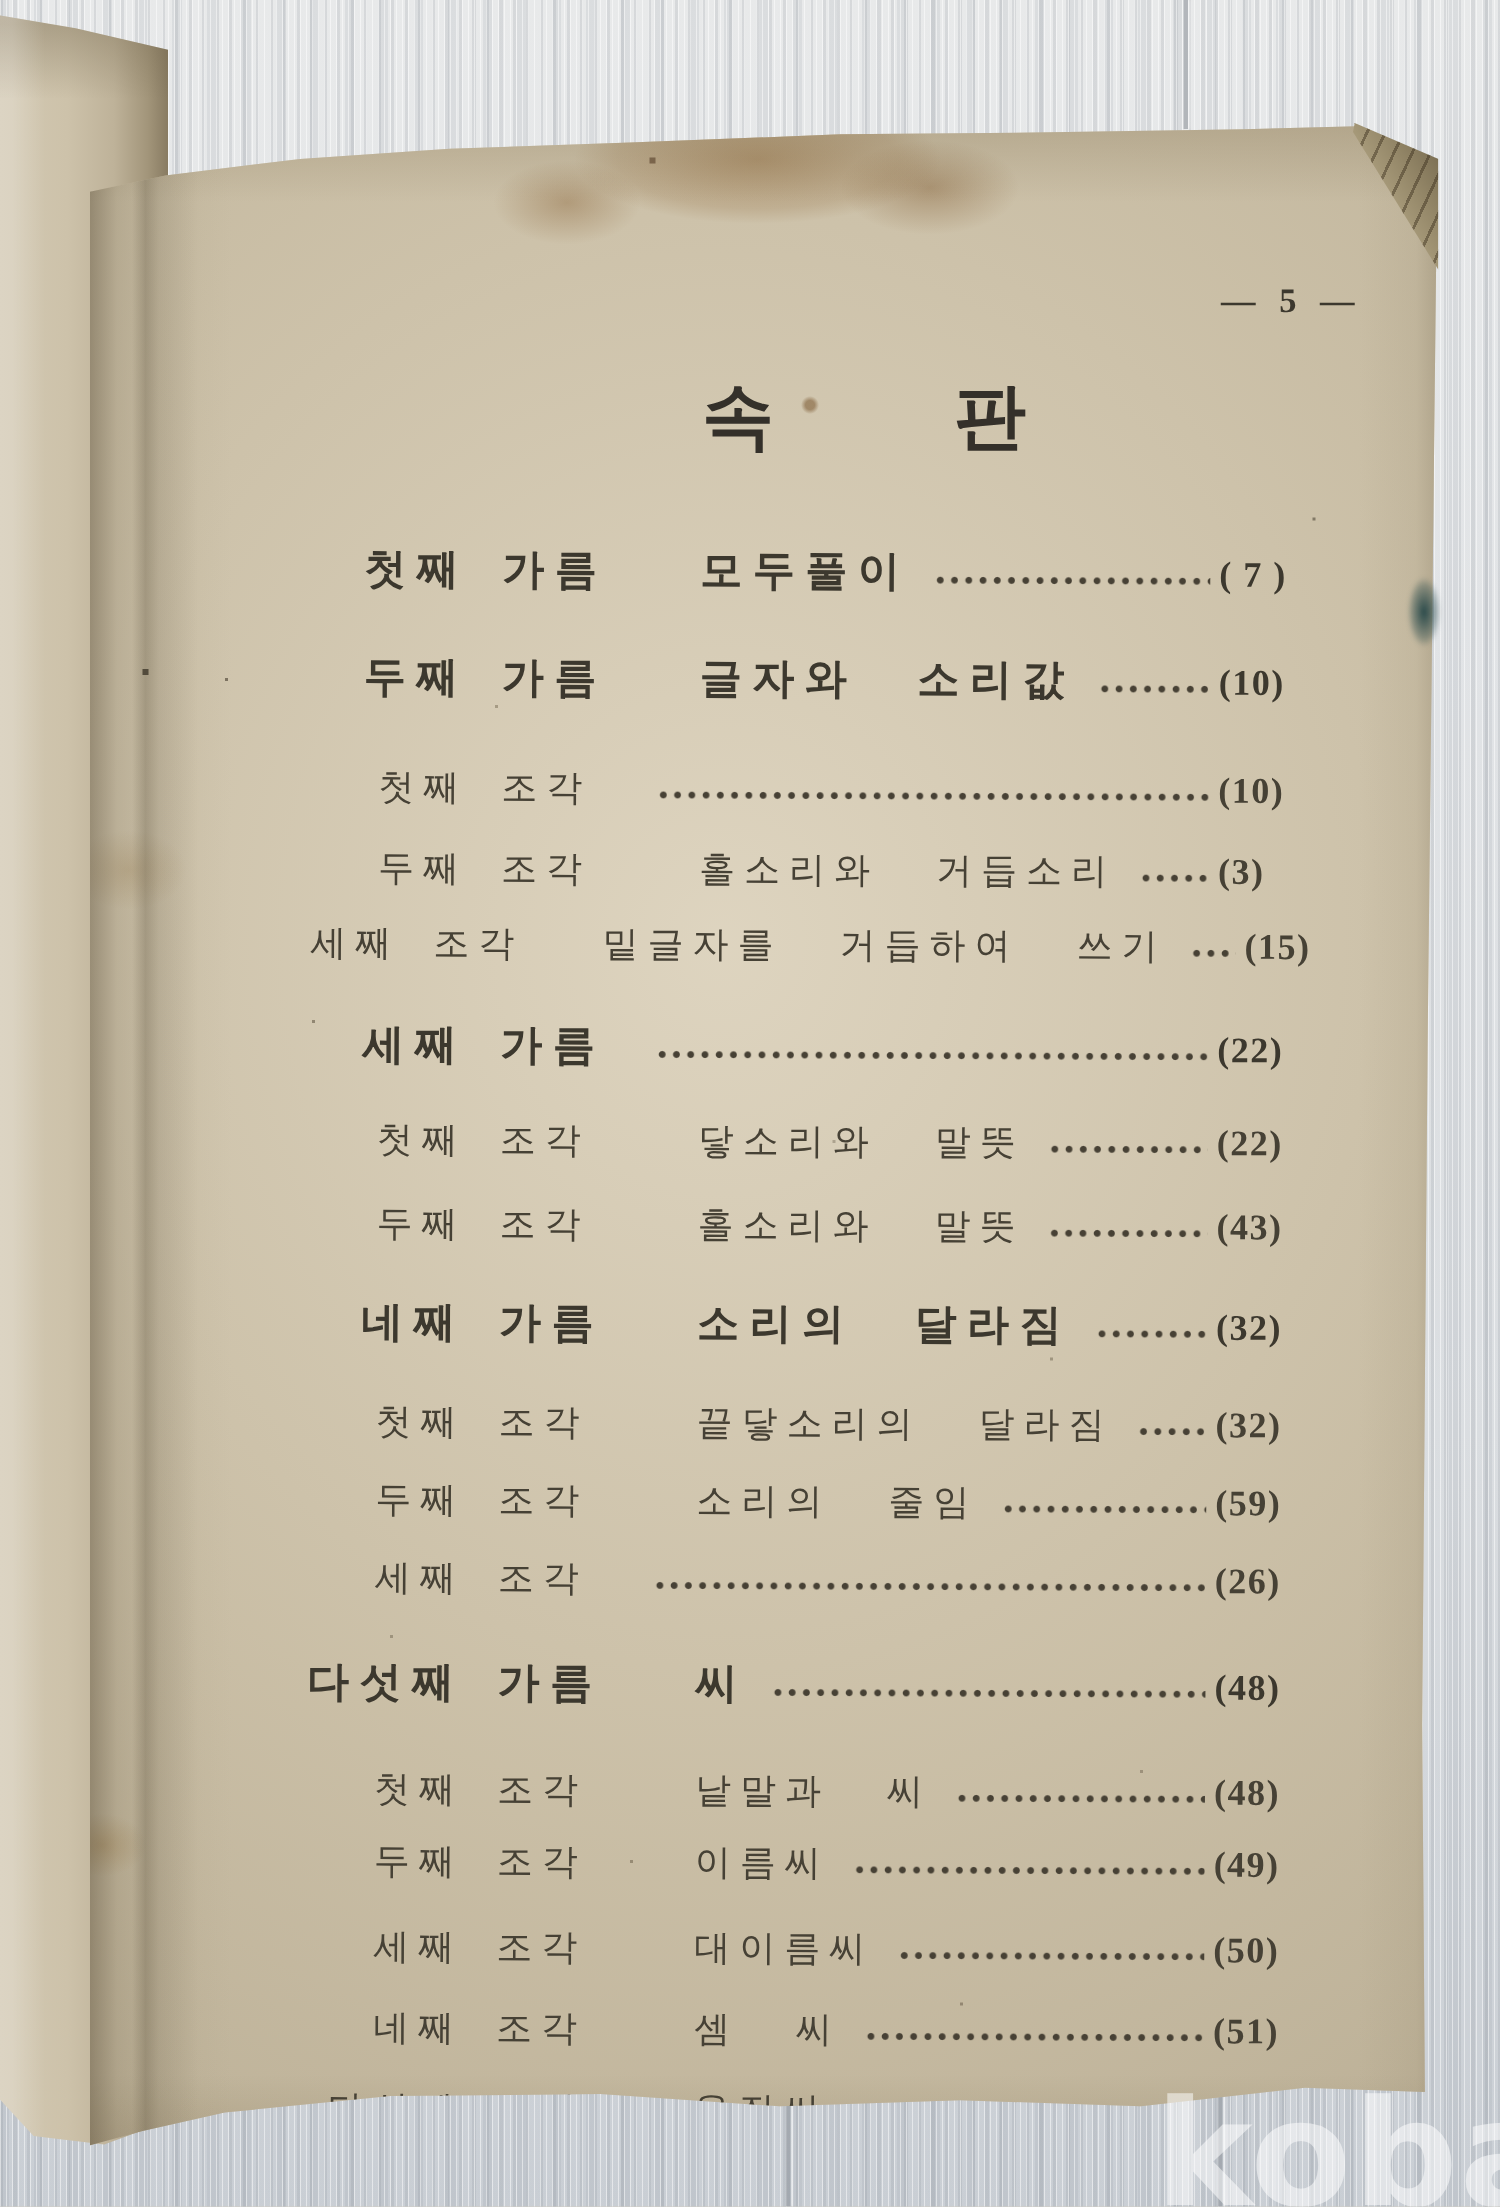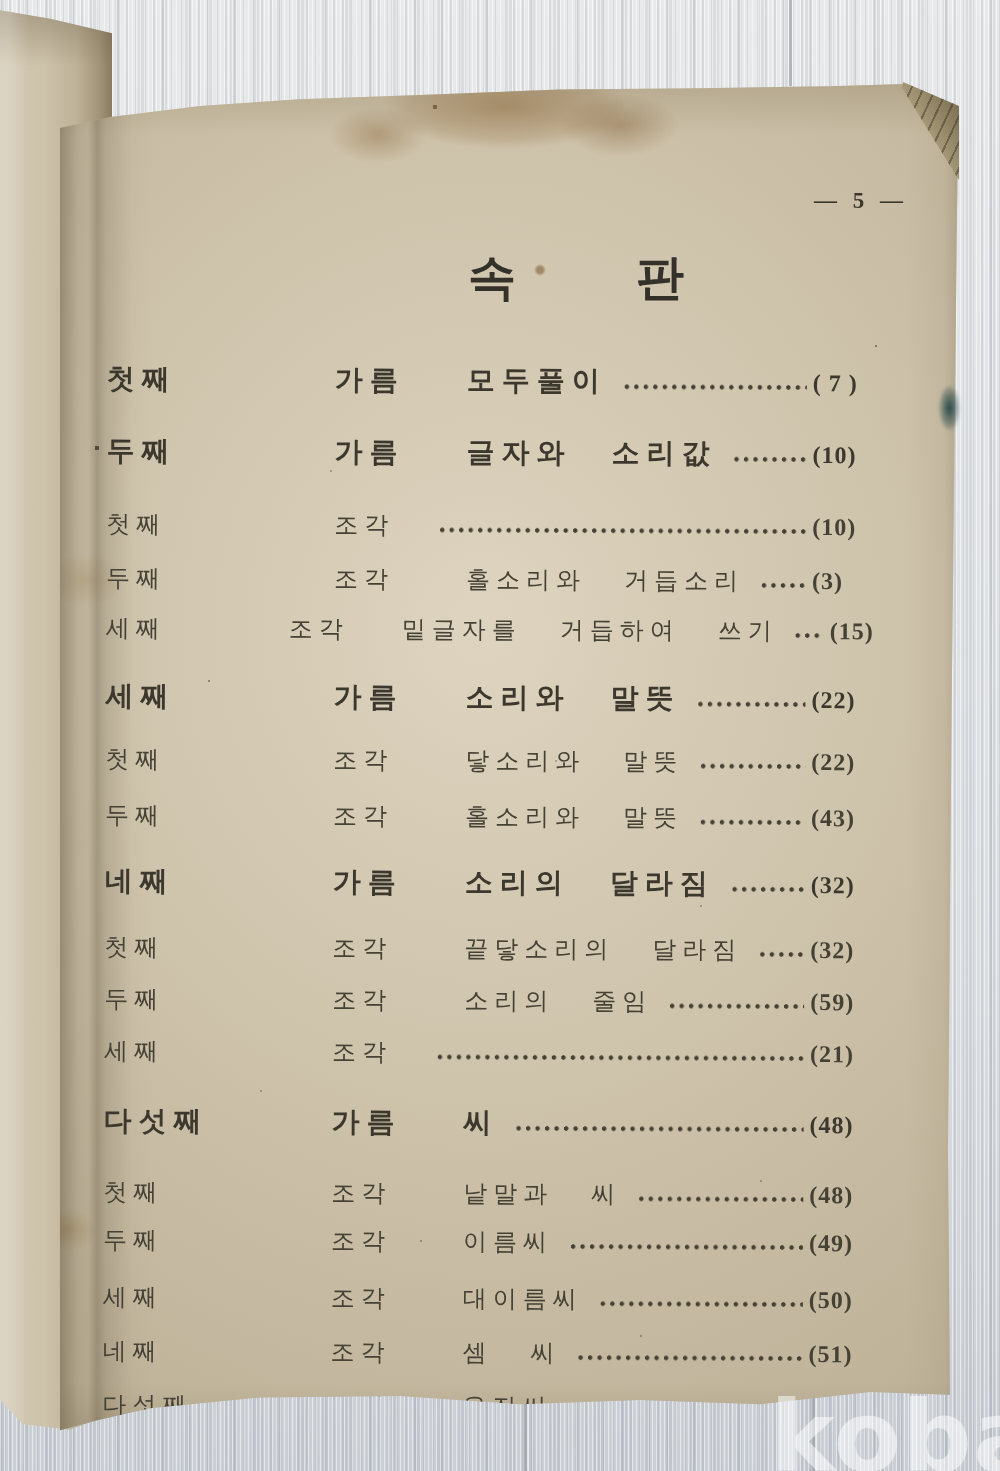--- a/index.html
+++ b/index.html
@@ -103,21 +103,21 @@
     font-size:48px;font-weight:700;color:#34302a;letter-spacing:2px;
   }
 
   .toc{
     position:absolute;left:47px;right:63px;top:272px;
     transform:rotate(0.25deg);transform-origin:0 0;
   }
   .row{display:flex;align-items:baseline;color:#3c382e;white-space:nowrap;}
   .row.chapter{font-size:28px;font-weight:700;letter-spacing:7px;}
   .row.section{font-size:24px;font-weight:500;letter-spacing:6px;color:#464135;}
-  .ordinal{display:inline-block;width:206px;text-align:left;}
+  .ordinal{display:inline-block;width:206px;text-align:right;}
   .unit{display:inline-block;margin-left:22px;width:88px;}
   .title{display:inline-block;margin-left:44px;word-spacing:26px;}
   .leader{
     flex:1 1 auto;min-width:30px;height:7px;margin:0 6px 0 16px;
     background-image:radial-gradient(circle at 4px 3.5px, #474135 0 1.9px, rgba(0,0,0,0) 2.6px);
     background-size:9.5px 7px;background-repeat:repeat-x;
   }
   .pageno{width:82px;font-size:24px;font-weight:600;letter-spacing:1px;}
 
   .watermark{
@@ -173,21 +173,20 @@
       <div class="row section" style="margin-top: 18px;">
         <span class="ordinal">세째</span>
         <span class="unit">조각</span>
         <span class="title">밑글자를 거듭하여 쓰기</span>
         <span class="leader"></span>
         <span class="pageno">(15)</span>
       </div>
       <div class="row chapter" style="margin-top: 33px;">
         <span class="ordinal">세째</span>
         <span class="unit">가름</span>
-        <span class="title">소리와 말뜻</span>
         <span class="leader"></span>
         <span class="pageno">(22)</span>
       </div>
       <div class="row section" style="margin-top: 28px;">
         <span class="ordinal">첫째</span>
         <span class="unit">조각</span>
         <span class="title">닿소리와 말뜻</span>
         <span class="leader"></span>
         <span class="pageno">(22)</span>
       </div>
@@ -216,21 +215,21 @@
         <span class="ordinal">두째</span>
         <span class="unit">조각</span>
         <span class="title">소리의 줄임</span>
         <span class="leader"></span>
         <span class="pageno">(59)</span>
       </div>
       <div class="row section" style="margin-top: 20px;">
         <span class="ordinal">세째</span>
         <span class="unit">조각</span>
         <span class="leader"></span>
-        <span class="pageno">(21)</span>
+        <span class="pageno">(26)</span>
       </div>
       <div class="row chapter" style="margin-top: 35px;">
         <span class="ordinal">다섯째</span>
         <span class="unit">가름</span>
         <span class="title">씨</span>
         <span class="leader"></span>
         <span class="pageno">(48)</span>
       </div>
       <div class="row section" style="margin-top: 36px;">
         <span class="ordinal">첫째</span>

